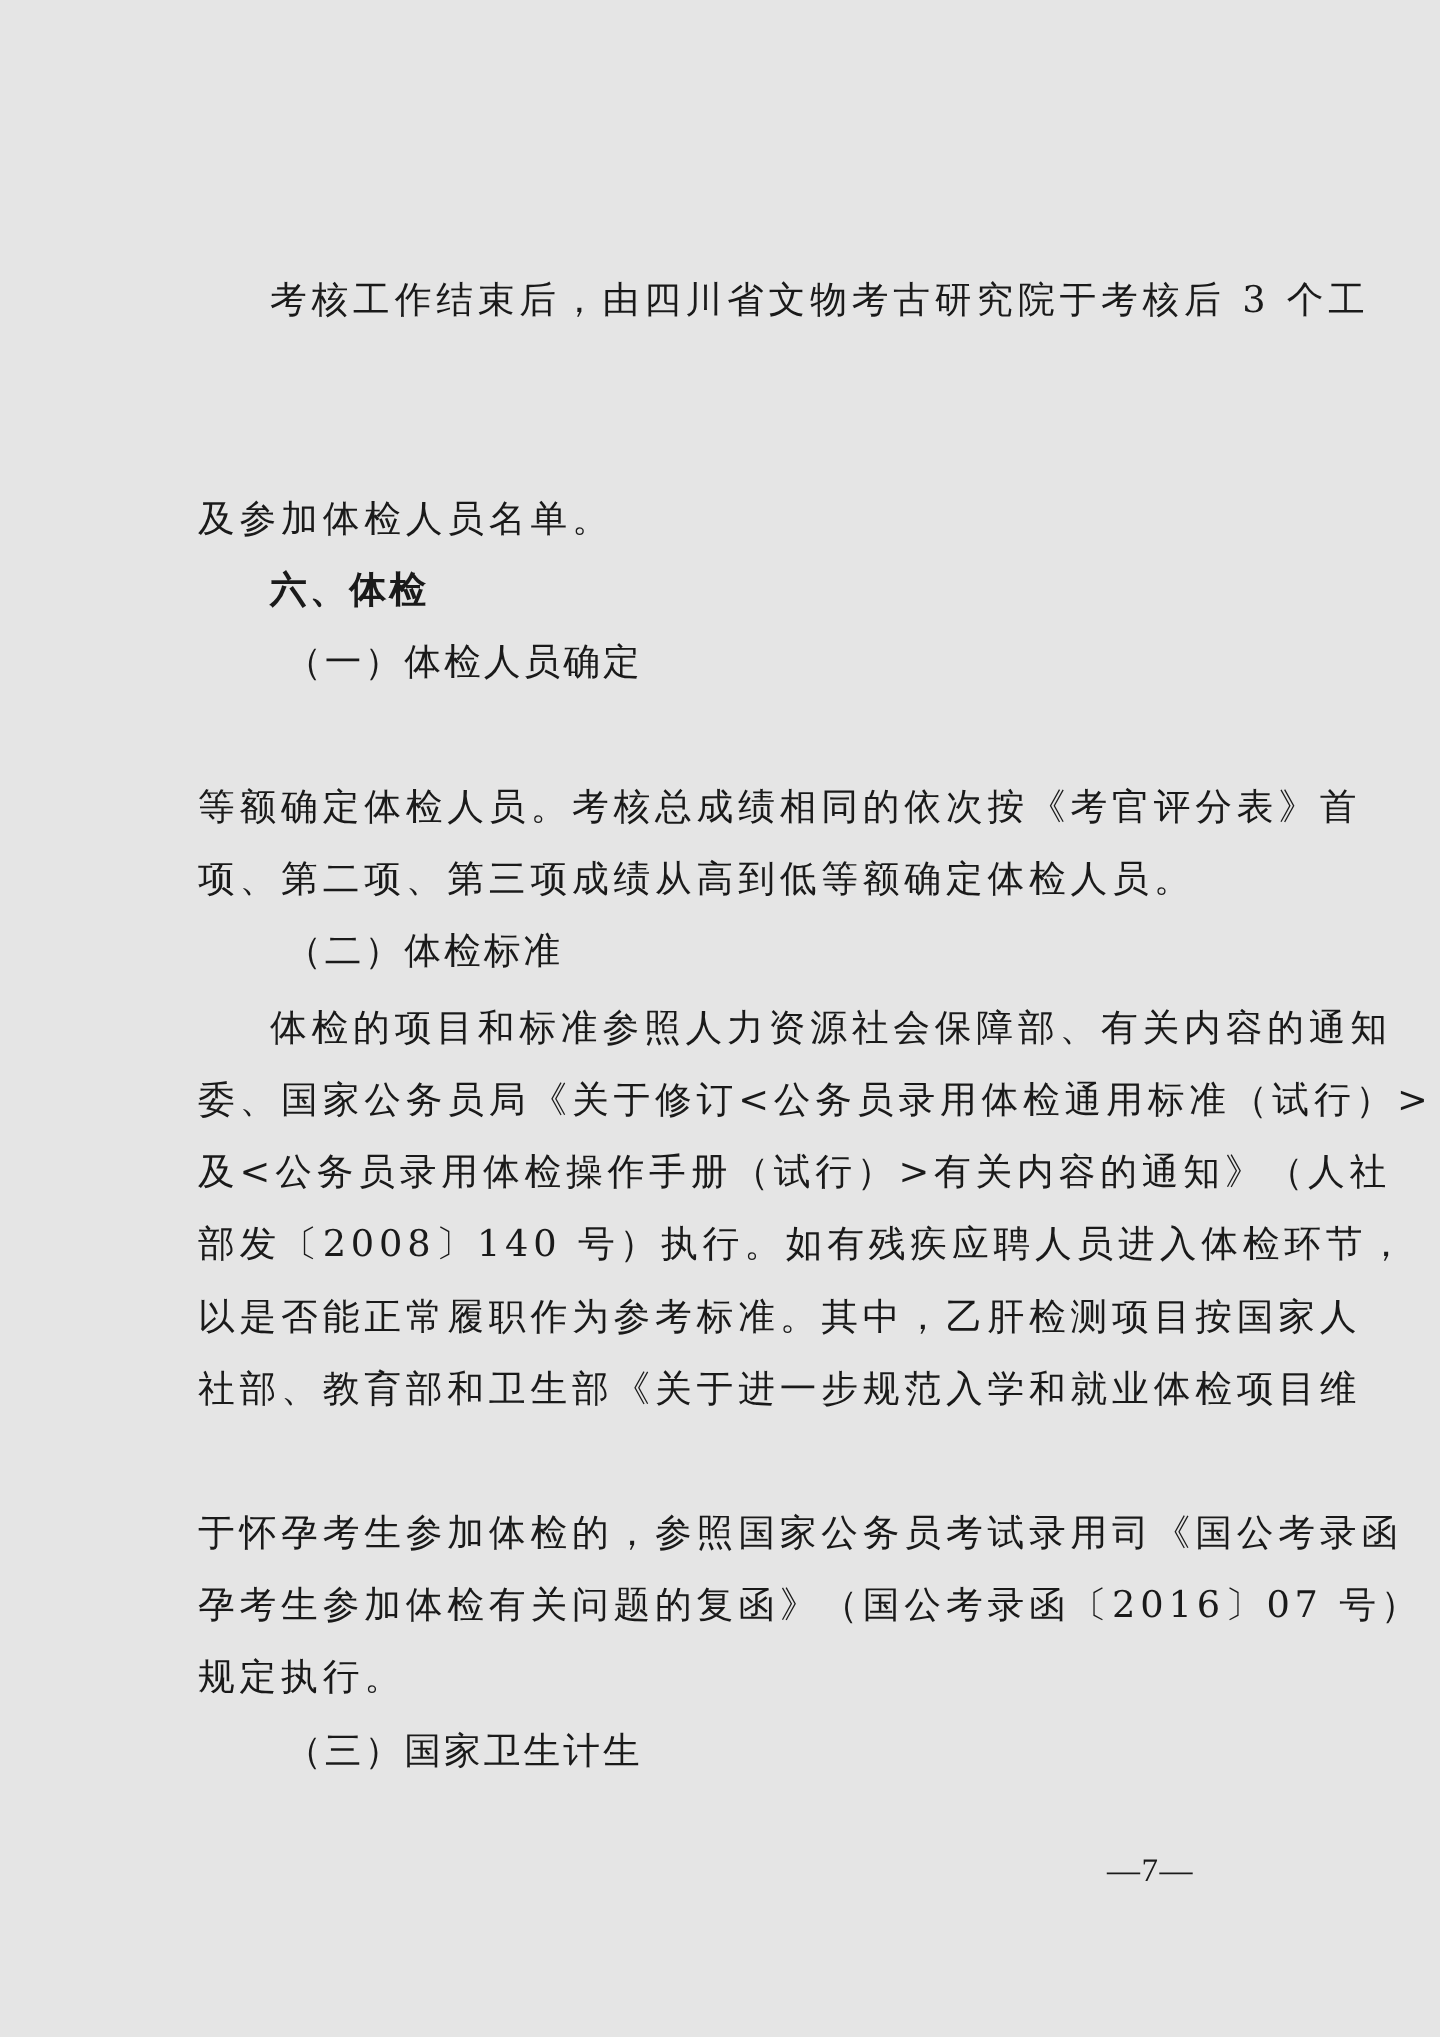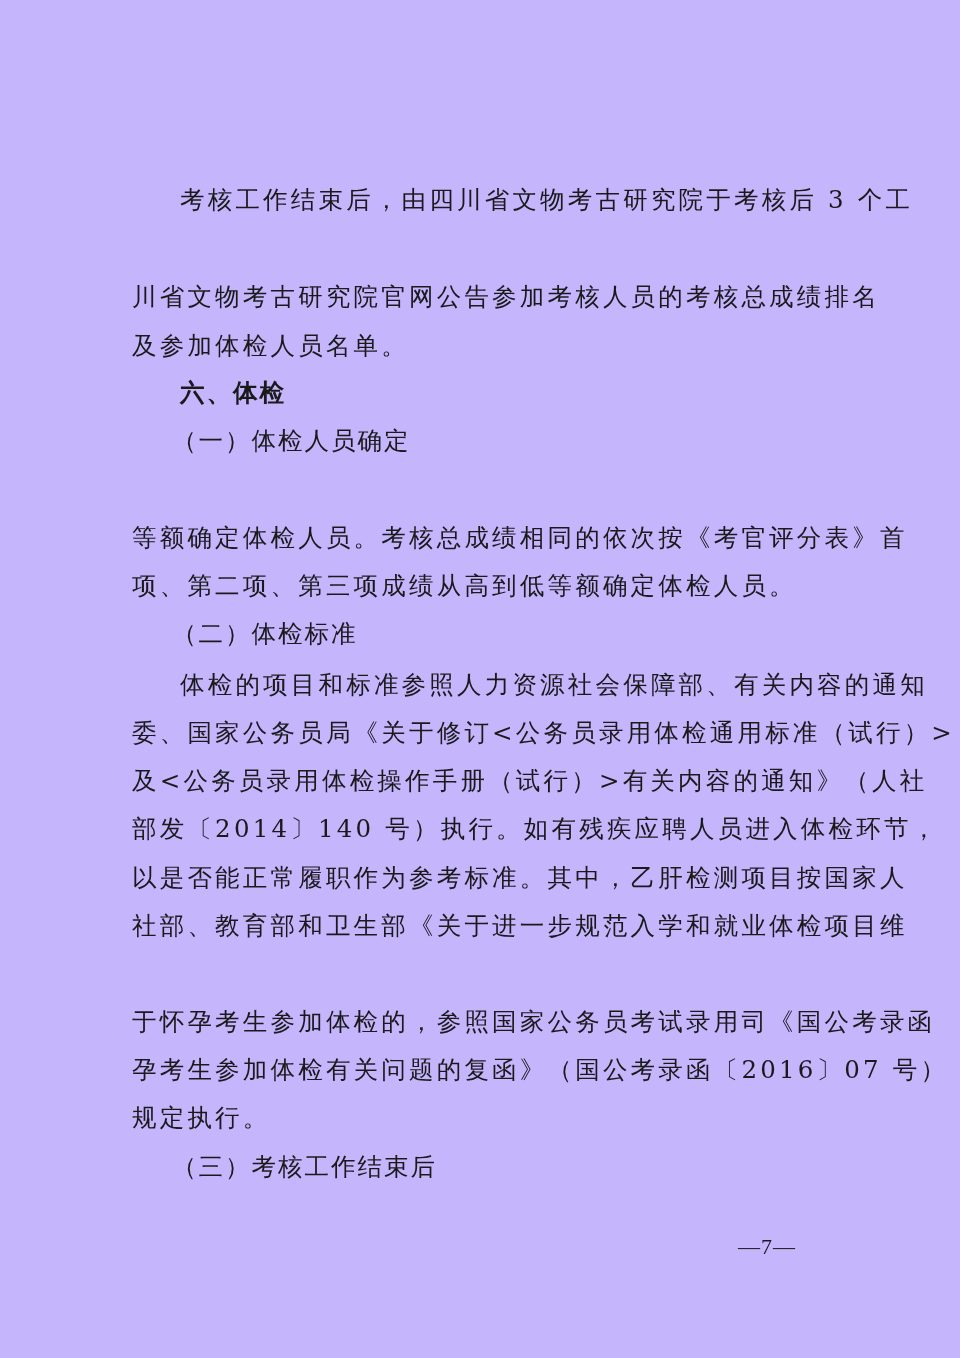--- a/index.html
+++ b/index.html
@@ -1,51 +1,50 @@
 <!DOCTYPE html>
 <html><head>
 <meta charset="utf-8">
 <style>
   html, body { margin: 0; padding: 0; background: #ffffff; }
   body { width: 960px; height: 1358px; position: relative; overflow: hidden;
          font-family: "DejaVu Serif", "Liberation Serif", serif; color: #1a1a1a; }
-  .page { position: absolute; left: 0; top: 0; width: 960px; height: 1358px; background: #c4b5fd; }
+  .page { position: absolute; left: 0; top: 0; width: 960px; height: 1358px; background: #e5e5e5; }
   .line { position: absolute; left: 132px; width: 708px; font-size: 24.5px; line-height: 32px;
           white-space: nowrap; letter-spacing: 3.2px; text-align: justify; text-align-last: justify; }
   .indent { left: 180px; width: 660px; }
   .last { text-align-last: left; text-align: left; }
   .h1 { font-family: "DejaVu Sans", "Liberation Sans", sans-serif; font-weight: bold; letter-spacing: 2px; text-align-last: left; text-align: left; }
-  .h2 { font-family: "DejaVu Sans", "Liberation Sans", sans-serif; letter-spacing: 2px; text-align-last: left; text-align: left; }
+  .h2 { font-family: "DejaVu Sans", "Liberation Sans", sans-serif; letter-spacing: 2px; text-align-last: left; text-align: left; margin-left: 18px; }
   .pagenum { position: absolute; left: 738px; top: 1234px; font-size: 22px; letter-spacing: 1px;
              font-family: "Liberation Serif", serif; }
 </style>
 </head>
 <body>
 
 <div class="page">
 
   <div class="line indent" style="top:184px">考核工作结束后，由四川省文物考古研究院于考核后 3 个工</div>
-  <div class="line" style="top:281px">川省文物考古研究院官网公告参加考核人员的考核总成绩排名</div>
   <div class="line indent h1" style="top:377px">六、体检</div>
 
   <div class="line last" style="top:330px">及参加体检人员名单。</div>
 
   <div class="line indent h2" style="top:425px; left:172px">（一）体检人员确定</div>
 
   <div class="line" style="top:522px">等额确定体检人员。考核总成绩相同的依次按《考官评分表》首</div>
   <div class="line last" style="top:570px">项、第二项、第三项成绩从高到低等额确定体检人员。</div>
 
   <div class="line indent h2" style="top:618px; left:172px">（二）体检标准</div>
 
   <div class="line indent" style="top:669px">体检的项目和标准参照人力资源社会保障部、有关内容的通知</div>
   <div class="line" style="top:765px">及&lt;公务员录用体检操作手册（试行）&gt;有关内容的通知》（人社</div>
   <div class="line" style="top:717px">委、国家公务员局《关于修订&lt;公务员录用体检通用标准（试行）&gt;</div>
-  <div class="line" style="top:813px">部发〔2014〕140 号）执行。如有残疾应聘人员进入体检环节，</div>
+  <div class="line" style="top:813px">部发〔2008〕140 号）执行。如有残疾应聘人员进入体检环节，</div>
   <div class="line" style="top:862px">以是否能正常履职作为参考标准。其中，乙肝检测项目按国家人</div>
   <div class="line" style="top:910px">社部、教育部和卫生部《关于进一步规范入学和就业体检项目维</div>
   <div class="line" style="top:1006px">于怀孕考生参加体检的，参照国家公务员考试录用司《国公考录函</div>
   <div class="line" style="top:1054px">孕考生参加体检有关问题的复函》（国公考录函〔2016〕07 号）</div>
   <div class="line last" style="top:1102px">规定执行。</div>
 
-  <div class="line indent h2" style="top:1151px; left:172px">（三）考核工作结束后</div>
+  <div class="line indent h2" style="top:1151px; left:172px">（三）国家卫生计生</div>
 
   <div class="pagenum">—7—</div>
 </div>
 
 </body></html>

